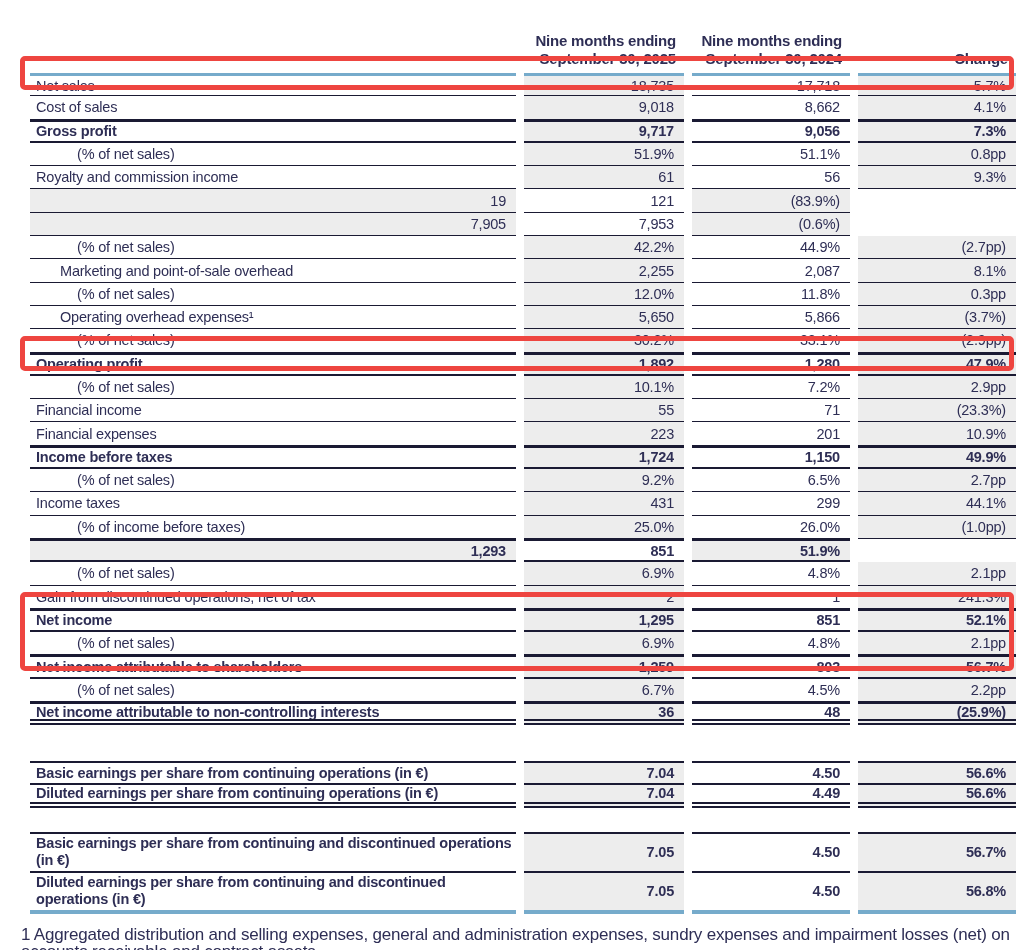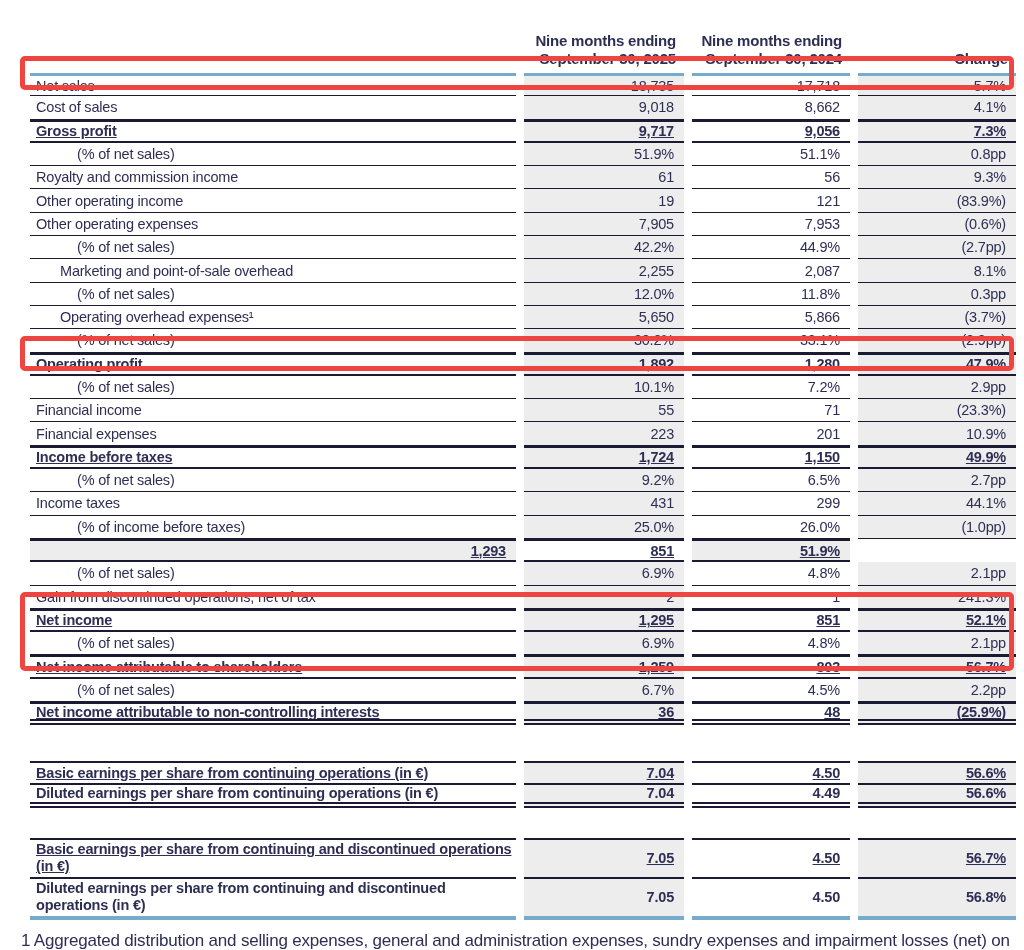--- a/index.html
+++ b/index.html
@@ -47,29 +47,29 @@
     letter-spacing: -0.2px;
     border-bottom: 1.5px solid var(--rule-dark, #1a1a33);
     overflow: hidden;
   }
   .row .cell.label { padding-left: 6px; white-space: nowrap; }
   .row .cell.label.indent-1 { padding-left: 30px; }
   .row .cell.label.indent-2 { padding-left: 47px; }
   .row .cell.val { justify-content: flex-end; padding-right: 10px; }
   .row .cell.col-2025, .row .cell.col-change { background: var(--col-gray, #ededed); }
   .row.bold > .cell { font-weight: bold; }
-  .row.top-strong > .cell { border-top: 2.5px solid var(--rule-dark, #1a1a33); text-decoration: underline; }
+  .row.top-strong > .cell { border-top: 2.5px solid var(--rule-dark, #1a1a33); }
   .row.top-blue > .cell { border-top: 3px solid var(--accent-blue, #76abcb); text-align: right; }
   .row.bottom-strong > .cell { border-bottom: 2px solid var(--rule-dark, #1a1a33); }
   .row.bottom-double > .cell { border-bottom: 6px double var(--rule-dark, #1a1a33); }
   .row.bottom-blue > .cell { border-bottom: 4px solid var(--accent-blue, #76abcb); }
   .row.tall > .cell { height: 41px; }
   .row.tall > .cell.label { white-space: normal; line-height: 17px; }
   .block-a { margin-top: 36px; }
-  .block-b { margin-top: 30px; }
+  .block-b { margin-top: 24px; }
   
   .footnotes { margin-top: 12px; margin-left: -9px; }
   .fn {
     font-size: 17px;
     line-height: 17px;
     letter-spacing: -0.2px;
     color: var(--text-navy, #2e2e55);
   }
   
   .hl {
@@ -131,27 +131,25 @@
     <div class="cell val col-2024">51.1%</div>
     <div class="cell val col-change">0.8pp</div>
   </div>
         <div class="grid-row row bottom-normal">
     <div class="cell label">Royalty and commission income</div>
     <div class="cell val col-2025">61</div>
     <div class="cell val col-2024">56</div>
     <div class="cell val col-change">9.3%</div>
   </div>
         <div class="grid-row row bottom-normal">
-    <div class="cell label">Other operating income</div>
     <div class="cell val col-2025">19</div>
     <div class="cell val col-2024">121</div>
     <div class="cell val col-change">(83.9%)</div>
   </div>
         <div class="grid-row row bottom-normal">
-    <div class="cell label">Other operating expenses</div>
     <div class="cell val col-2025">7,905</div>
     <div class="cell val col-2024">7,953</div>
     <div class="cell val col-change">(0.6%)</div>
   </div>
         <div class="grid-row row bottom-normal">
     <div class="cell label indent-2">(% of net sales)</div>
     <div class="cell val col-2025">42.2%</div>
     <div class="cell val col-2024">44.9%</div>
     <div class="cell val col-change">(2.7pp)</div>
   </div>

